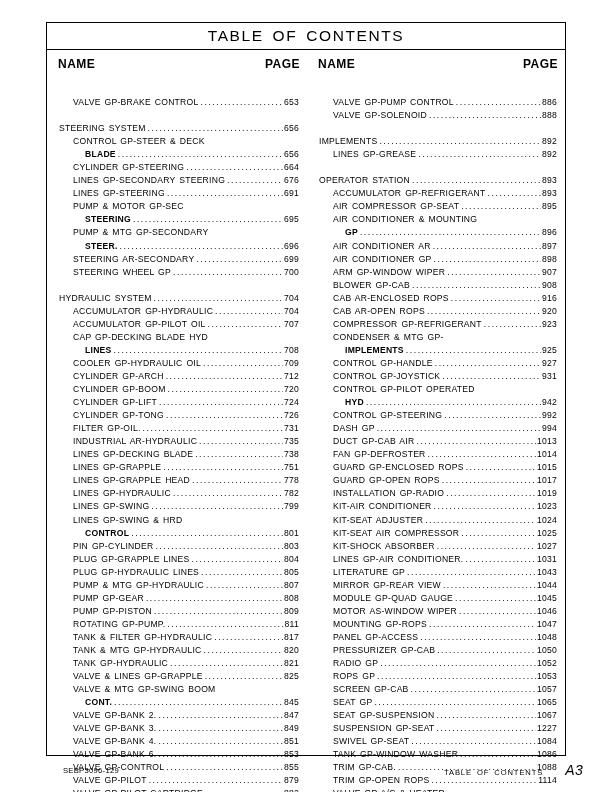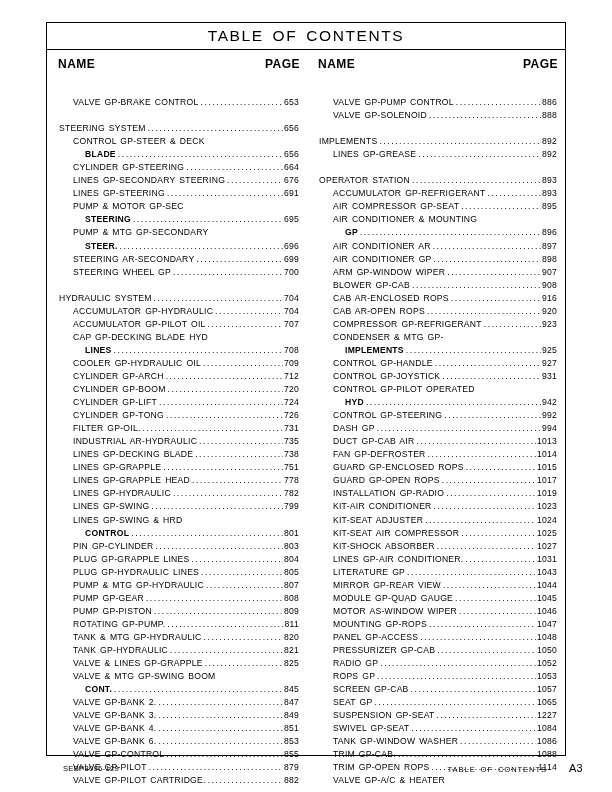--- a/index.html
+++ b/index.html
@@ -136,22 +136,23 @@
   .footer .right-group {
     display: flex;
     align-items: baseline;
   }
   .footer .doc-section {
     font-size: 7.6px;
     letter-spacing: 0.9px;
     word-spacing: 2px;
   }
   .footer .folio {
-    font-size: 11px;
+    font-size: 14px;
     margin-left: 22px;
+    font-style: italic;
   }
 </style>
 </head>
 <body>
 
 <div class="page">
 
   <div class="frame">
 
     <div class="title-bar">
@@ -347,20 +348,25 @@
               <span class="label">PUMP GP-PISTON</span>
               <span class="leader"></span>
               <span class="page-no">809</span>
             </li>
             <li class="entry lvl-1">
               <span class="label">ROTATING GP-PUMP.</span>
               <span class="leader"></span>
               <span class="page-no">811</span>
             </li>
             <li class="entry lvl-1">
+              <span class="label">TANK &amp; FILTER GP-HYDRAULIC</span>
+              <span class="leader"></span>
+              <span class="page-no">817</span>
+            </li>
+            <li class="entry lvl-1">
               <span class="label">TANK &amp; MTG GP-HYDRAULIC</span>
               <span class="leader"></span>
               <span class="page-no">820</span>
             </li>
             <li class="entry lvl-1">
               <span class="label">TANK GP-HYDRAULIC</span>
               <span class="leader"></span>
               <span class="page-no">821</span>
             </li>
             <li class="entry lvl-1">
@@ -633,20 +639,25 @@
             </li>
             <li class="entry lvl-1">
               <span class="label">SCREEN GP-CAB</span>
               <span class="leader"></span>
               <span class="page-no">1057</span>
             </li>
             <li class="entry lvl-1">
               <span class="label">SEAT GP</span>
               <span class="leader"></span>
               <span class="page-no">1065</span>
+            </li>
+            <li class="entry lvl-1">
+              <span class="label">SEAT GP-SUSPENSION</span>
+              <span class="leader"></span>
+              <span class="page-no">1067</span>
             </li>
             <li class="entry lvl-1">
               <span class="label">SUSPENSION GP-SEAT</span>
               <span class="leader"></span>
               <span class="page-no">1227</span>
             </li>
             <li class="entry lvl-1">
               <span class="label">SWIVEL GP-SEAT</span>
               <span class="leader"></span>
               <span class="page-no">1084</span>

